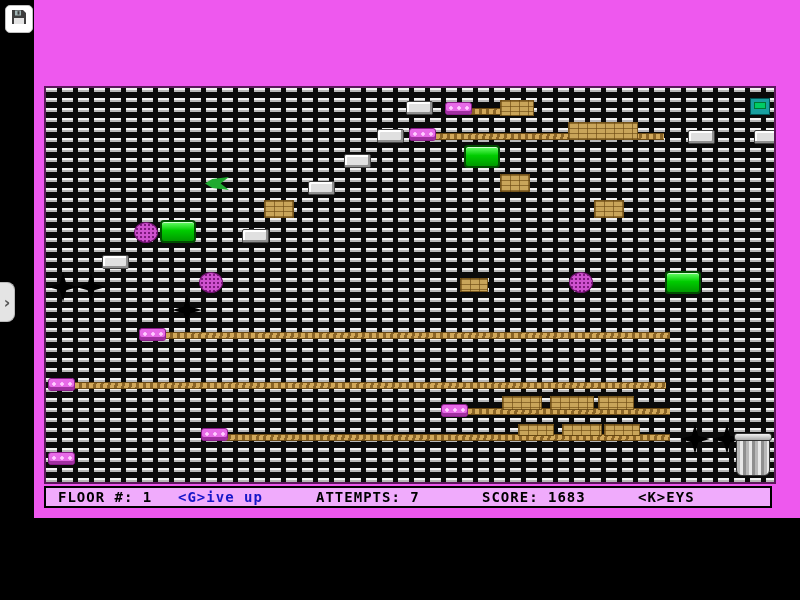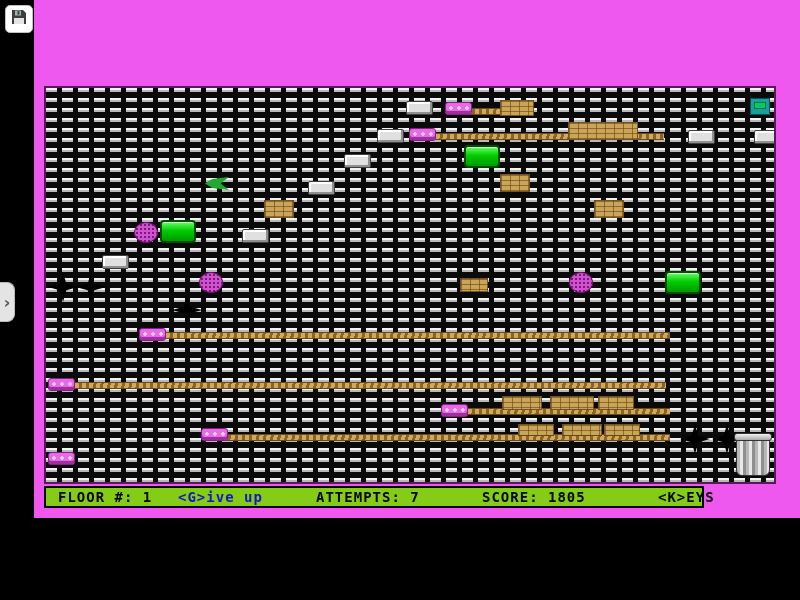--- a/index.html
+++ b/index.html
@@ -107,22 +107,22 @@
   .monitor{
     width:20px;height:17px;background:#18a0a0;border:1px solid #055;
   }
   .monitor::before{
     content:"";position:absolute;inset:3px 3px 5px 3px;background:#0c6;
     box-shadow:inset 0 0 0 1px #073;
   }
 
   
   .statusbar{
-    position:absolute;left:10px;top:486px;width:660px;height:22px;
-    background:#84cc16;border:2px solid #000;box-sizing:border-box;
+    position:absolute;left:10px;top:486px;width:728px;height:22px;
+    background:#f0abfc;border:2px solid #000;box-sizing:border-box;
   }
   .st{
     position:absolute;top:1px;
     font-size:14px;font-weight:bold;color:#000;letter-spacing:1px;
     white-space:pre;
   }
   .st.blue{color:#1616c8;}
 </style>
 </head>
 <body>
@@ -191,17 +191,17 @@
       <div class="sprite spike" style="left: 634px; top: 336px;"></div>
       <div class="sprite spike" style="left: 666px; top: 336px;"></div>
       <div class="sprite trash" style="left: 690px; top: 350px;"></div>
       <div class="sprite monitor" style="left: 704px; top: 10px;"></div>
     </div>
 
   <div class="statusbar">
     <span class="st" style="left:12px">FLOOR #: 1</span>
     <span class="st blue" style="left:132px">&lt;G&gt;ive up</span>
     <span class="st" style="left:270px">ATTEMPTS: 7</span>
-    <span class="st" style="left:436px">SCORE: 1805</span>
-    <span class="st" style="left:612px">&lt;K&gt;EYS</span>
+    <span class="st" style="left:436px">SCORE: 1683</span>
+    <span class="st" style="left:592px">&lt;K&gt;EYS</span>
   </div>
 
 </div>
 
 </body></html>

